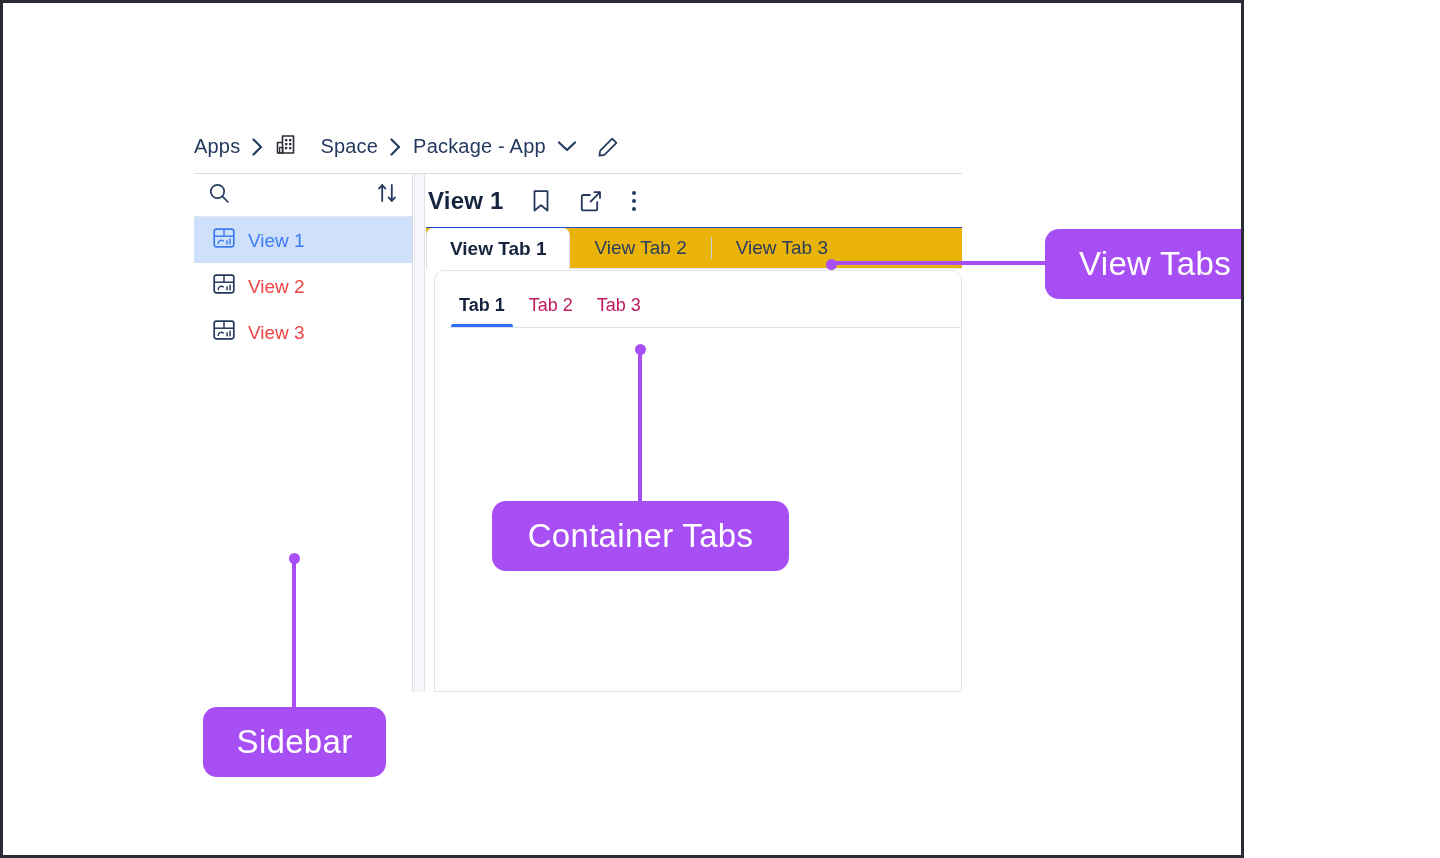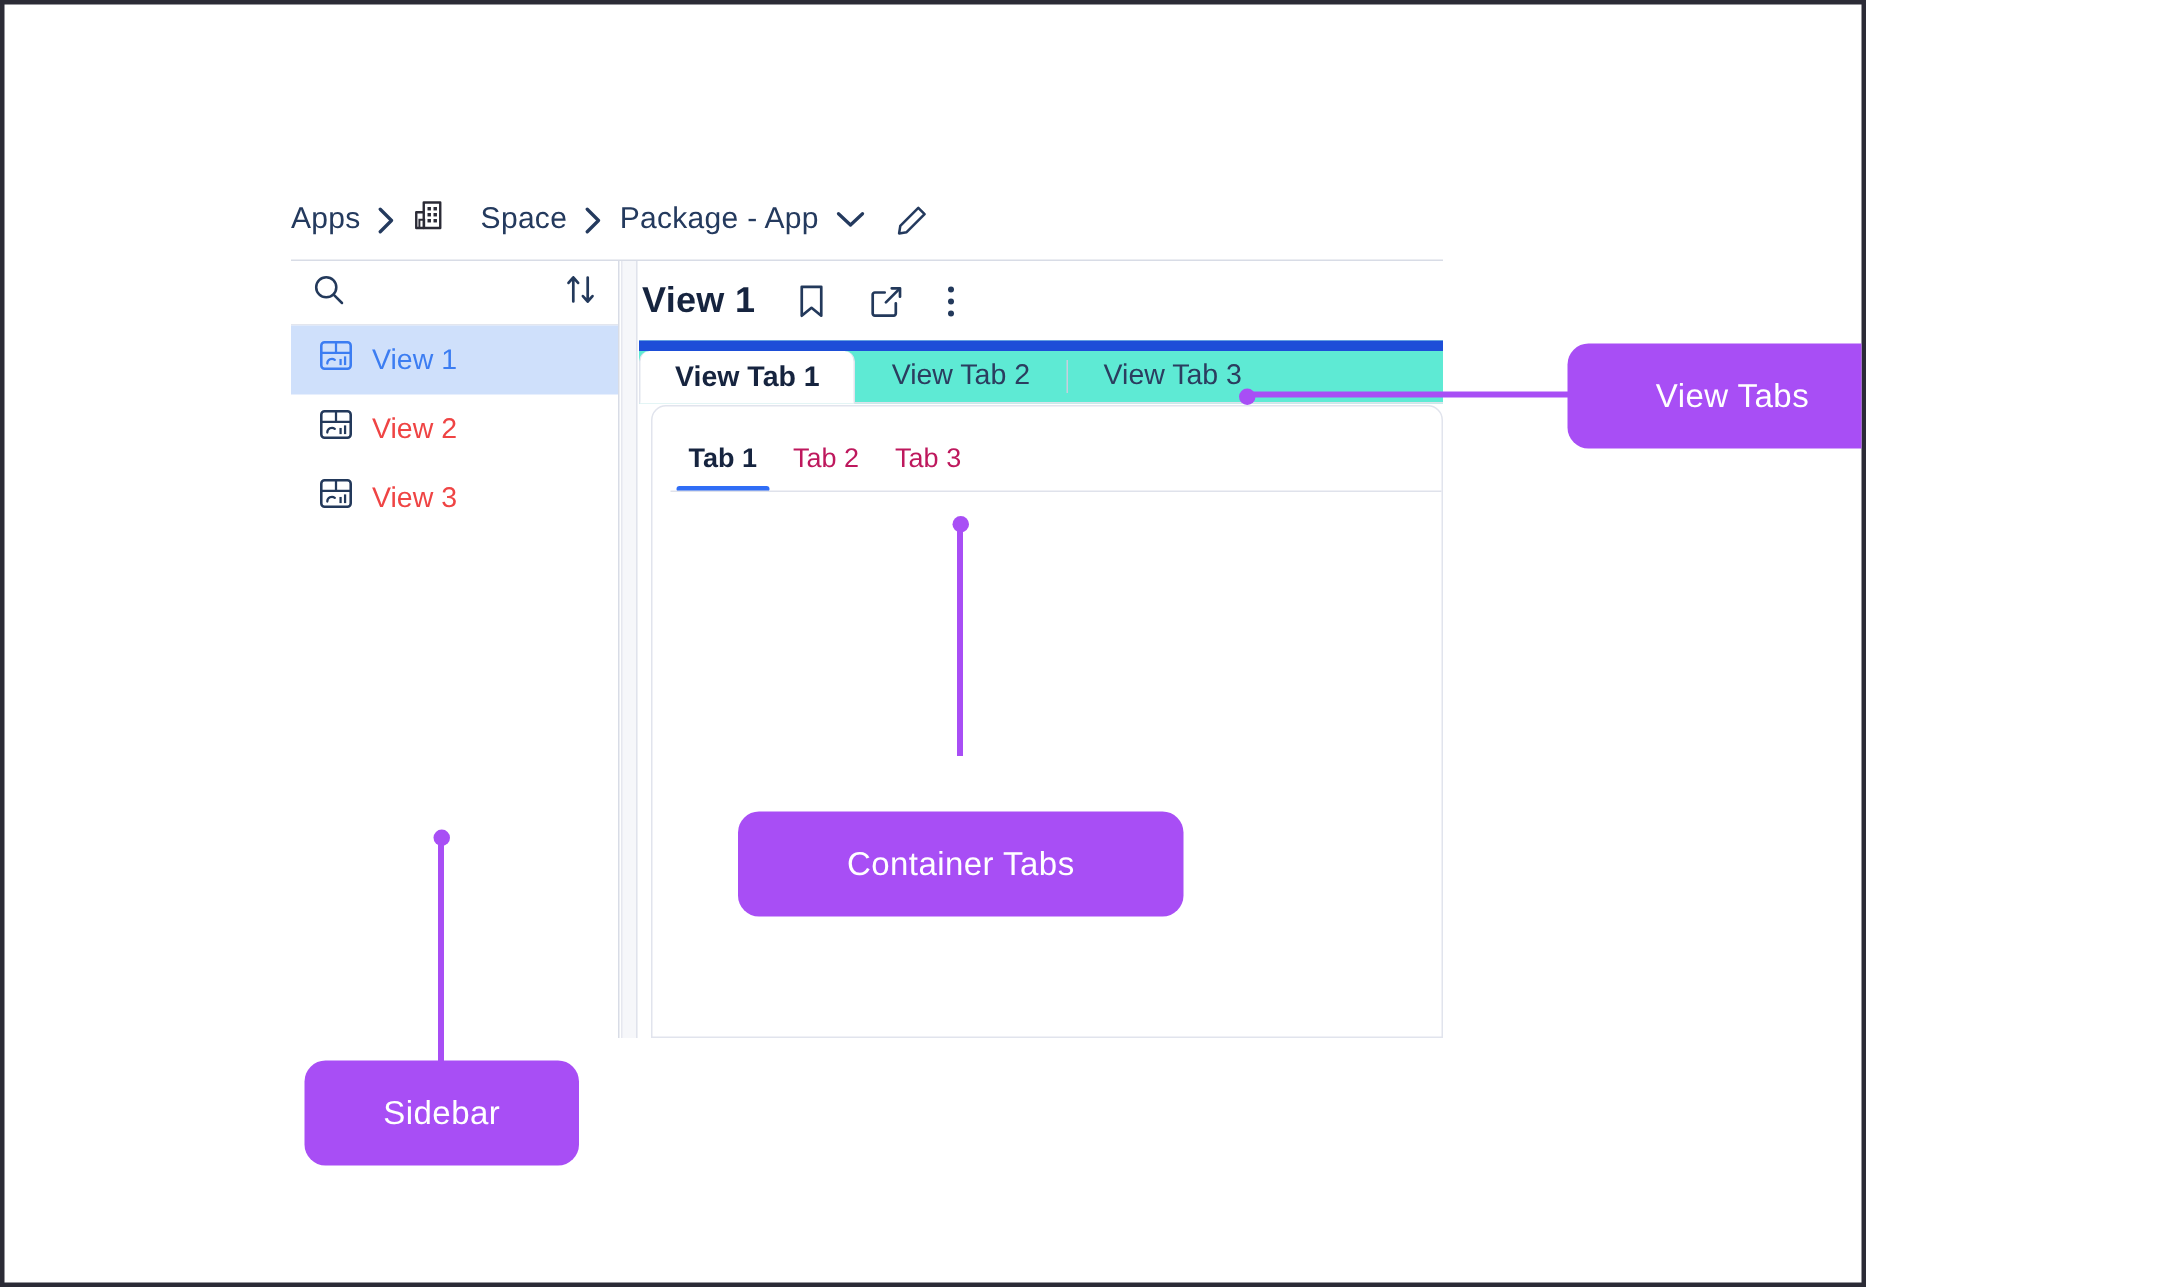--- a/index.html
+++ b/index.html
@@ -162,22 +162,22 @@
     margin-right: 28px;
     letter-spacing: 0.2px;
   }
   .hdr-icon { margin-right: 28px; display: inline-flex; align-items: center; }
   .hdr-icon.last { margin-right: 0; }
 
   
   .view-tabbar {
     position: relative;
     height: 42px;
-    background: #5eead4;
-    border-top: 7px solid #1d4ed8;
+    background: #eab308;
+    border-top: 1px solid #1d4ed8;
     border-bottom: 1px solid #dfe2eb;
     display: flex;
     align-items: stretch;
     box-sizing: border-box;
   }
   .view-tab {
     display: flex;
     align-items: center;
     padding: 0 24px;
     font-size: 19px;
@@ -265,21 +265,21 @@
     background: #a84ef5;
   }
   .callout {
     position: absolute;
     background: #a84ef5;
     color: #ffffff;
     border-radius: 14px;
     display: flex;
     align-items: center;
     justify-content: center;
-    font-size: 22px;
+    font-size: 33px;
     letter-spacing: 0.3px;
     box-sizing: border-box;
   }
 </style>
 </head>
 <body>
 
 <div id="canvas">
 
   <div class="app-mock">
@@ -448,21 +448,21 @@
   </div>
 
   <div class="anno-dot" style="left:823px; top:256px;"></div>
   <div class="anno-line" style="left:828px; top:258px; width:215px; height:4px;"></div>
   <div class="callout" style="left:1042px; top:226px; width:220px; height:70px;">
     <span>View Tabs</span>
   </div>
 
   <div class="anno-dot" style="left:632px; top:341px;"></div>
   <div class="anno-line" style="left:635px; top:346px; width:4px; height:155px;"></div>
-  <div class="callout" style="left:489px; top:498px; width:297px; height:70px;margin-top:40px;">
+  <div class="callout" style="left:489px; top:498px; width:297px; height:70px;">
     <span>Container Tabs</span>
   </div>
 
   <div class="anno-dot" style="left:286px; top:550px;"></div>
   <div class="anno-line" style="left:289px; top:555px; width:4px; height:150px;"></div>
   <div class="callout" style="left:200px; top:704px; width:183px; height:70px;">
     <span>Sidebar</span>
   </div>
 
 </div>

